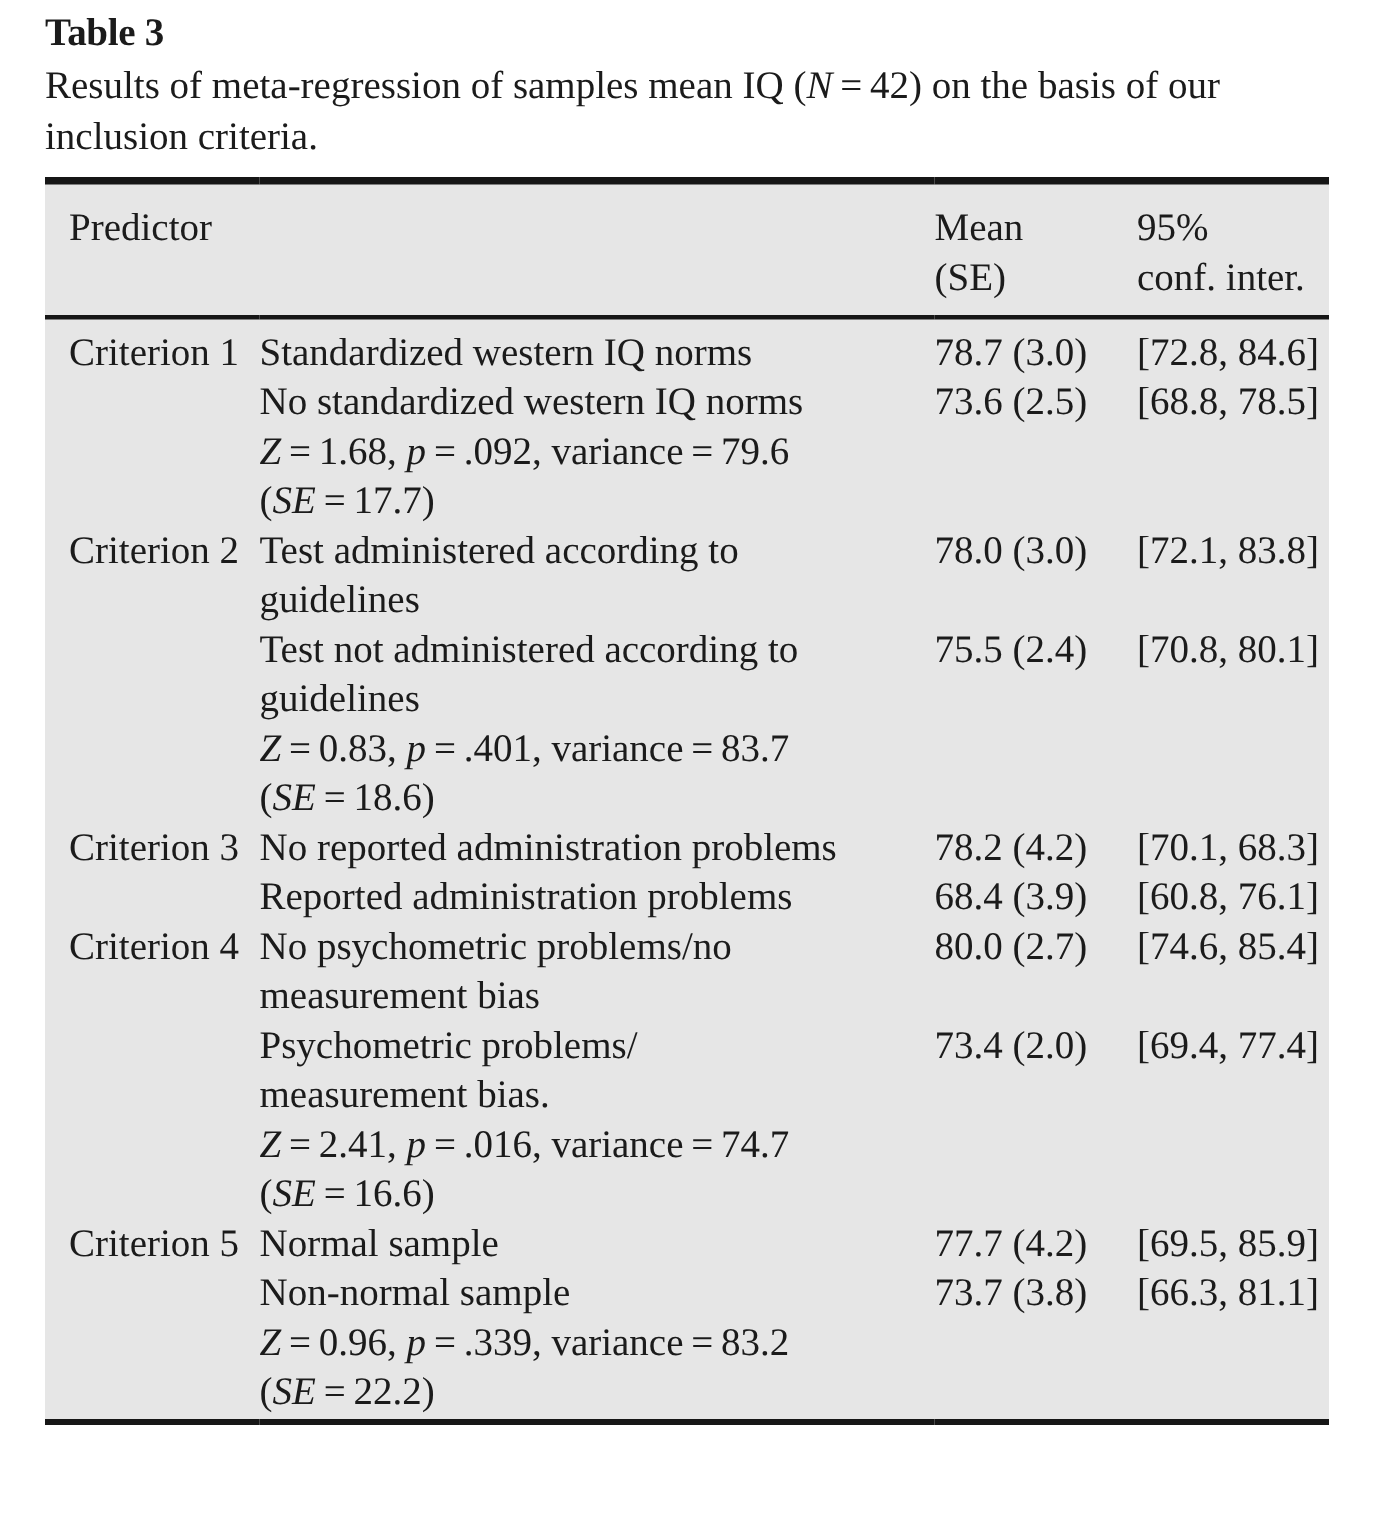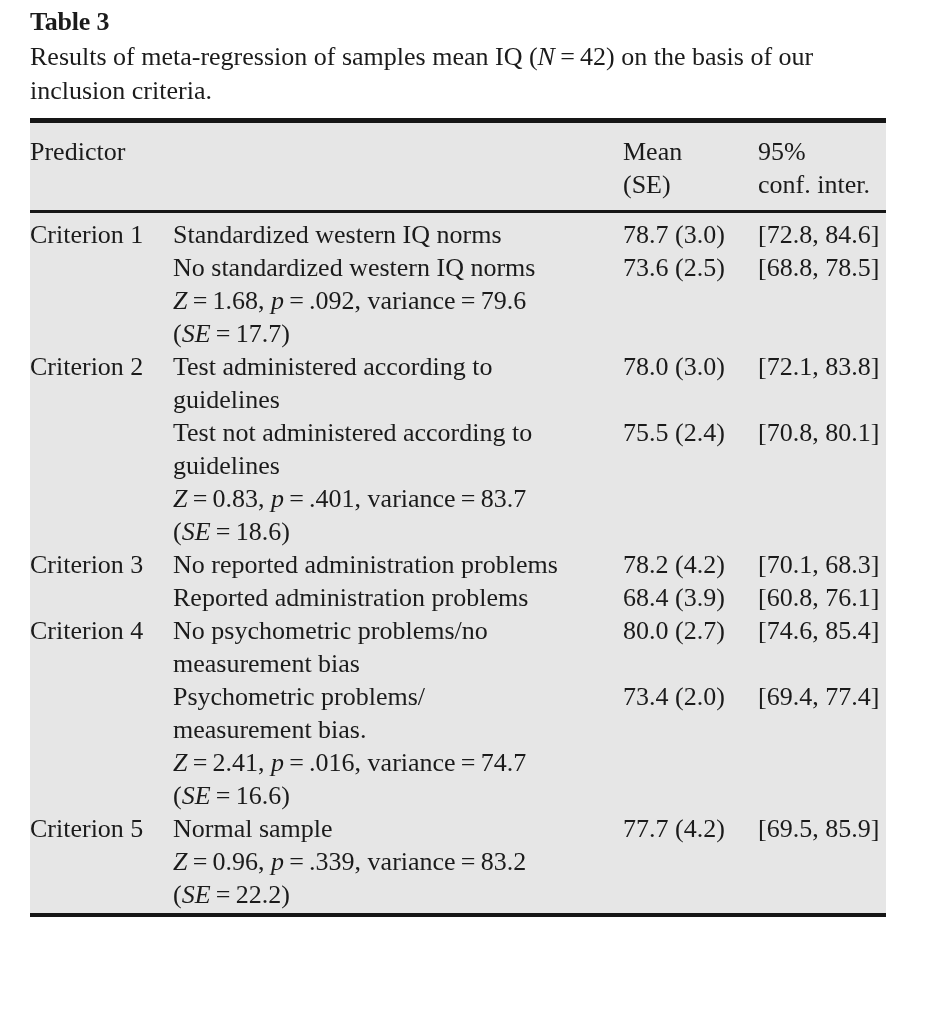--- a/index.html
+++ b/index.html
@@ -45,21 +45,21 @@
     vertical-align: top;
     font-weight: normal;
     line-height: 33px;
     overflow: visible;
   }
   thead th {
     border-bottom: 3px solid #161616;
     padding-top: 12px;
     padding-bottom: 9px;
   }
-  td.c1, th.c1 { padding-left: 0; }
+  td.c1, th.c1 { padding-left: 16px; }
   tbody tr.first-body-row td { padding-top: 5px; }
   tbody tr.last-body-row td { padding-bottom: 2px; }
 </style>
 </head>
 <body>
 
 <div class="wrap">
   <div class="title">Table 3</div>
   <div class="caption">
       <div class="line"><span>Results of meta-regression of samples mean IQ (</span><span class="it">N</span><span> = 42) on the basis of our</span></div>
@@ -185,20 +185,28 @@
           <td class="c4"></td>
         </tr>
         <tr>
           <td class="c1">Criterion 5</td>
           <td class="c2">
             <div class="cell-line">Normal sample</div>
           </td>
           <td class="c3">77.7 (4.2)</td>
           <td class="c4">[69.5, 85.9]</td>
         </tr>
+        <tr>
+          <td class="c1"></td>
+          <td class="c2">
+            <div class="cell-line">Non-normal sample</div>
+          </td>
+          <td class="c3">73.7 (3.8)</td>
+          <td class="c4">[66.3, 81.1]</td>
+        </tr>
         <tr class="last-body-row">
           <td class="c1"></td>
           <td class="c2">
             <div class="cell-line"><span class="it">Z</span><span> = 0.96, </span><span class="it">p</span><span> = .339, variance = 83.2</span></div>
             <div class="cell-line"><span>(</span><span class="it">SE</span><span> = 22.2)</span></div>
           </td>
           <td class="c3"></td>
           <td class="c4"></td>
         </tr>
       </tbody>

